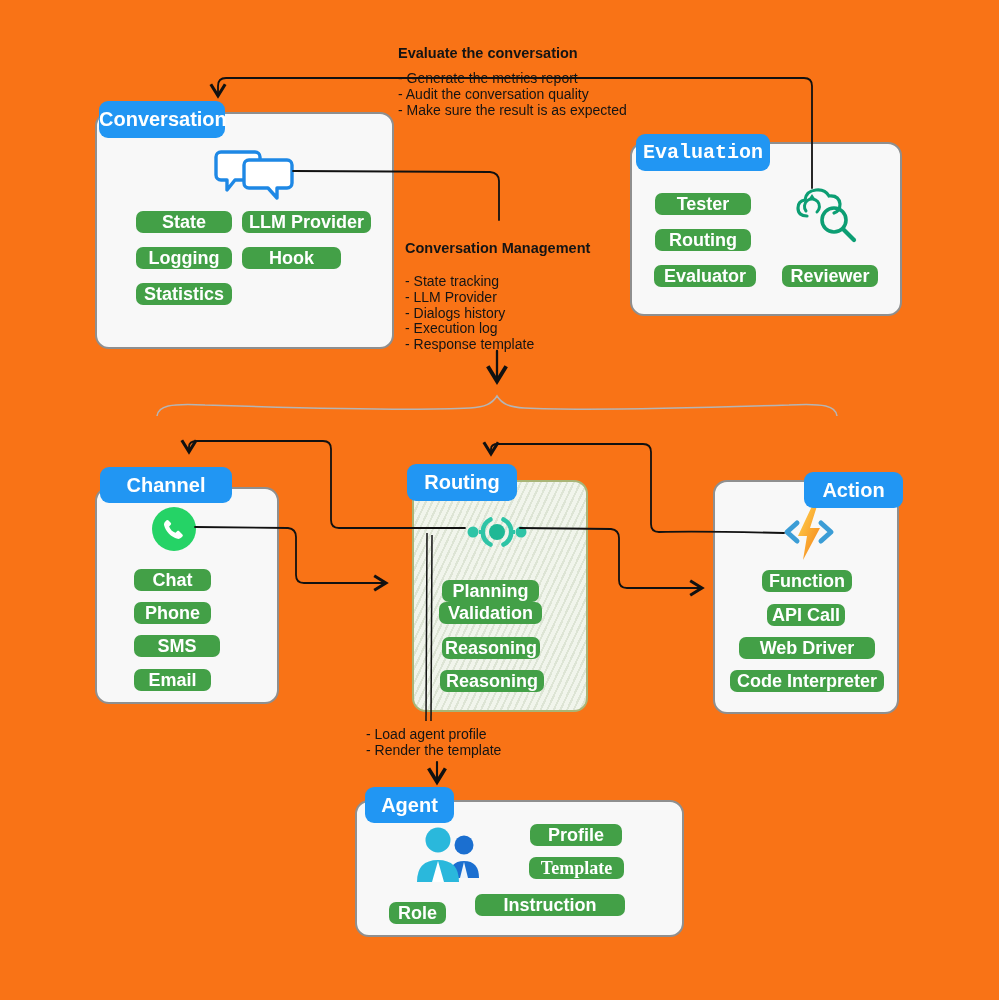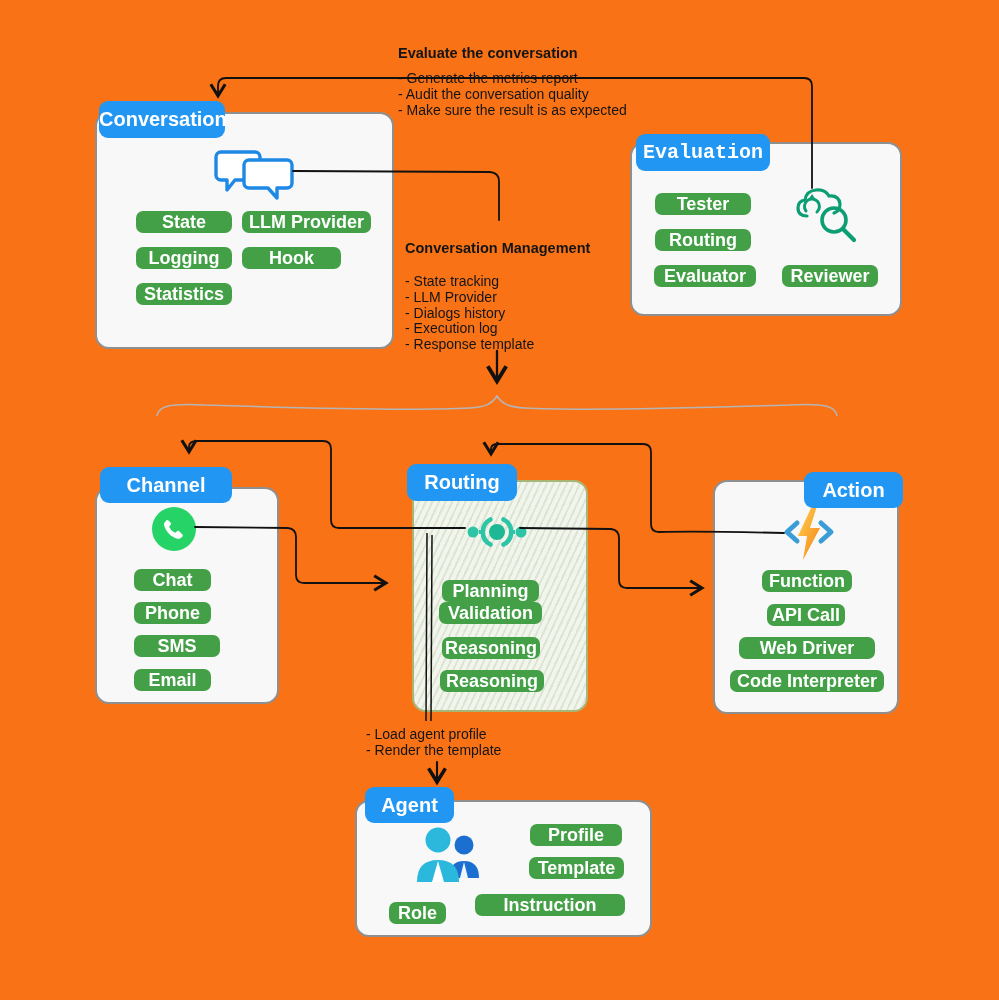--- a/index.html
+++ b/index.html
@@ -131,34 +131,34 @@
         <path d="M38 19 L48 28 L38 37" fill="none" stroke="#3B9DD6" stroke-width="5" stroke-linejoin="round" stroke-linecap="round"></path>
         <polygon points="29,2 15,32 24,32 20,56 37,24 27,24 34,2" fill="url(#boltGrad)"></polygon>
       </svg>
     </div>
     <div class="pill" style="left:47px;top:88px;width:90px;">Function</div>
     <div class="pill" style="left:52px;top:122px;width:78px;">API Call</div>
     <div class="pill" style="left:24px;top:155px;width:136px;">Web Driver</div>
     <div class="pill" style="left:15px;top:188px;width:154px;">Code Interpreter</div>
   </div>
 
-  <div class="box" style="left:355px;top:800px;width:293px;height:133px;">
+  <div class="box" style="left:355px;top:800px;width:293px;height:133px;padding-left:32px;">
     <div class="hdr" style="left:8px;top:-15px;width:89px;height:36px;line-height:36px;">Agent</div>
     <div class="icon" style="left:52px;top:24px;">
       <svg width="78" height="60" viewBox="0 0 78 60">
         <circle cx="55" cy="19" r="9.5" fill="#1B6FD0"></circle>
         <path d="M40 52 q0 -17 15 -17 q15 0 15 17 z" fill="#1B6FD0"></path>
         <polygon points="55,36 59,52 51,52" fill="#eef5fb"></polygon>
         <circle cx="29" cy="14" r="12.5" fill="#2AB8DC"></circle>
         <path d="M8 56 q0 -22 21 -22 q21 0 21 22 z" fill="#2AB8DC"></path>
         <polygon points="29,35 35,56 23,56" fill="#ffffff"></polygon>
       </svg>
     </div>
     <div class="pill" style="left:173px;top:22px;width:92px;">Profile</div>
-    <div class="pill" style="left:172px;top:55px;width:95px;">Template</div>
+    <div class="pill" style="left:172px;top:55px;width:95px;font-family:Liberation Serif, serif;">Template</div>
     <div class="pill" style="left:32px;top:92px;width:57px;margin-top:8px;">Role</div>
     <div class="pill" style="left:118px;top:92px;width:150px;">Instruction</div>
   </div>
 
   <svg id="wires" width="999" height="1000" viewBox="0 0 999 1000">
     <defs>
       <marker id="vee" viewBox="0 0 10 10" markerWidth="10" markerHeight="10" refX="7" refY="5" orient="auto">
         <path d="M 1 1 L 7.5 5 L 1 9" fill="none" stroke="#111111" stroke-width="1.7"></path>
       </marker>
     </defs>

